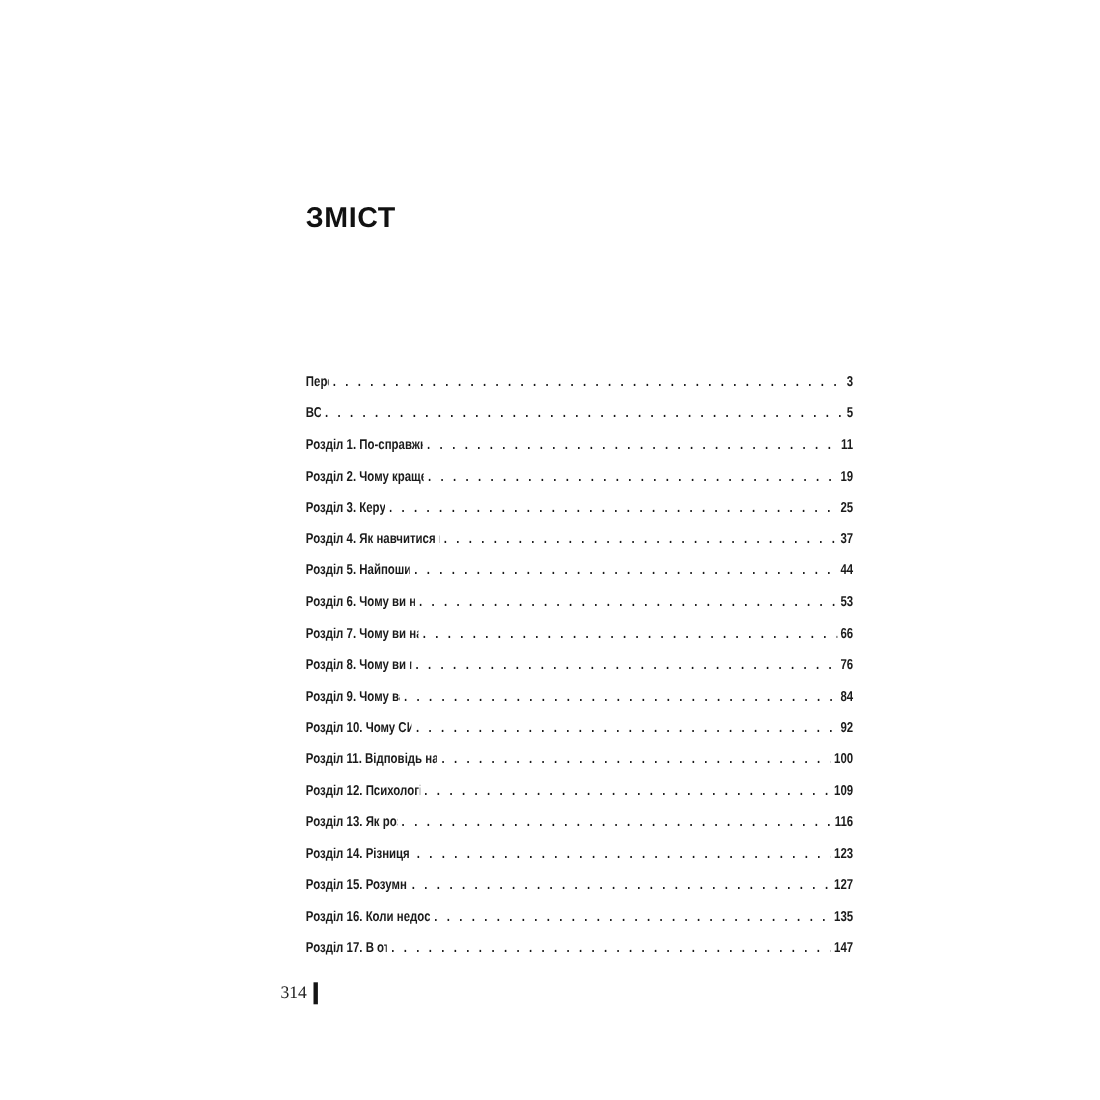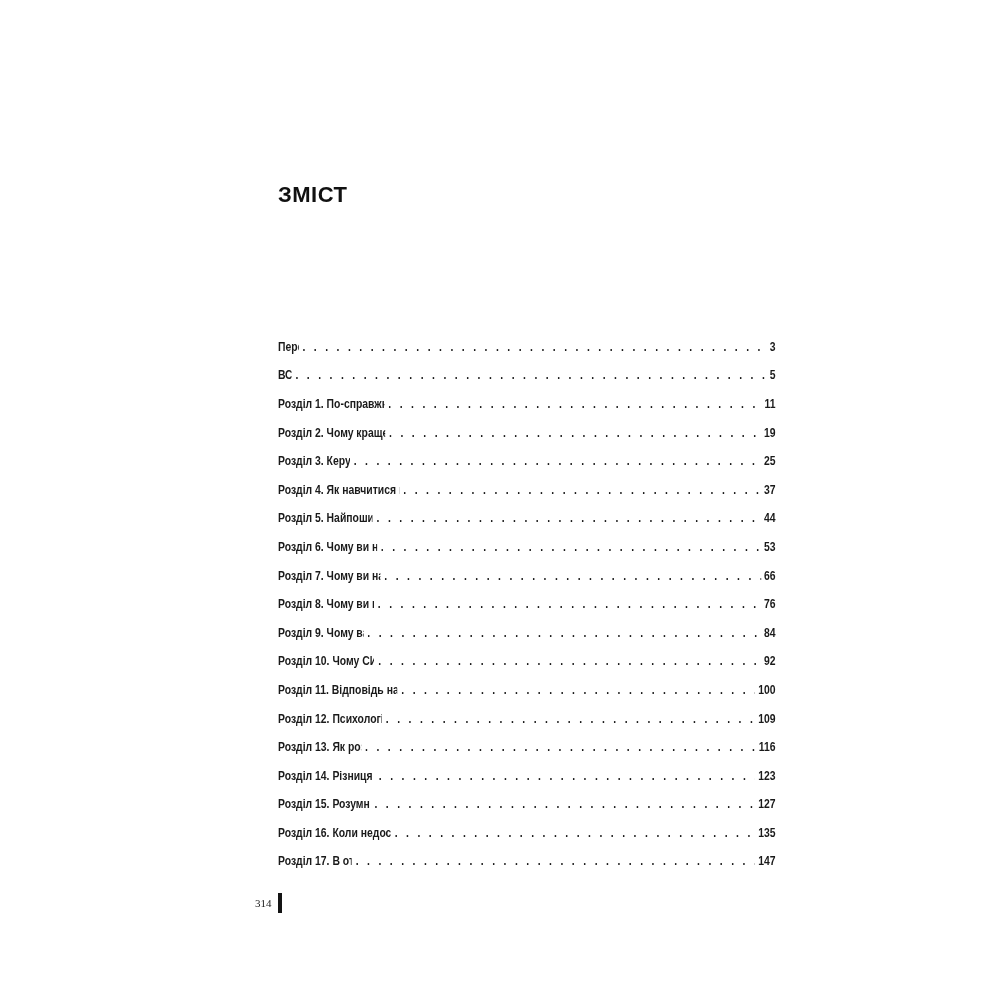--- a/index.html
+++ b/index.html
@@ -12,21 +12,21 @@
     color: #161616;
     overflow: hidden;
     margin: 0 auto;
   }
   .book-title {
     position: absolute;
     left: 278px;
     top: 182px;
     font-family: "Liberation Sans", sans-serif;
     font-weight: bold;
-    font-size: 22px;
+    font-size: 26px;
     letter-spacing: 0.5px;
     color: #111111;
   }
   .toc {
     position: absolute;
     left: 278px;
     top: 332px;
     width: 622px;
     transform: scaleX(0.80);
     transform-origin: left top;
@@ -61,21 +61,21 @@
     white-space: nowrap;
   }
   .footer {
     position: absolute;
     left: 255px;
     top: 893px;
     display: flex;
     align-items: center;
     gap: 6px;
     font-family: "Liberation Serif", serif;
-    font-size: 11px;
+    font-size: 16px;
     color: #222222;
     justify-content: space-between;
   }
   .footer-bar {
     width: 4px;
     height: 20px;
     background: #141414;
   }
 </style>
 </head>

